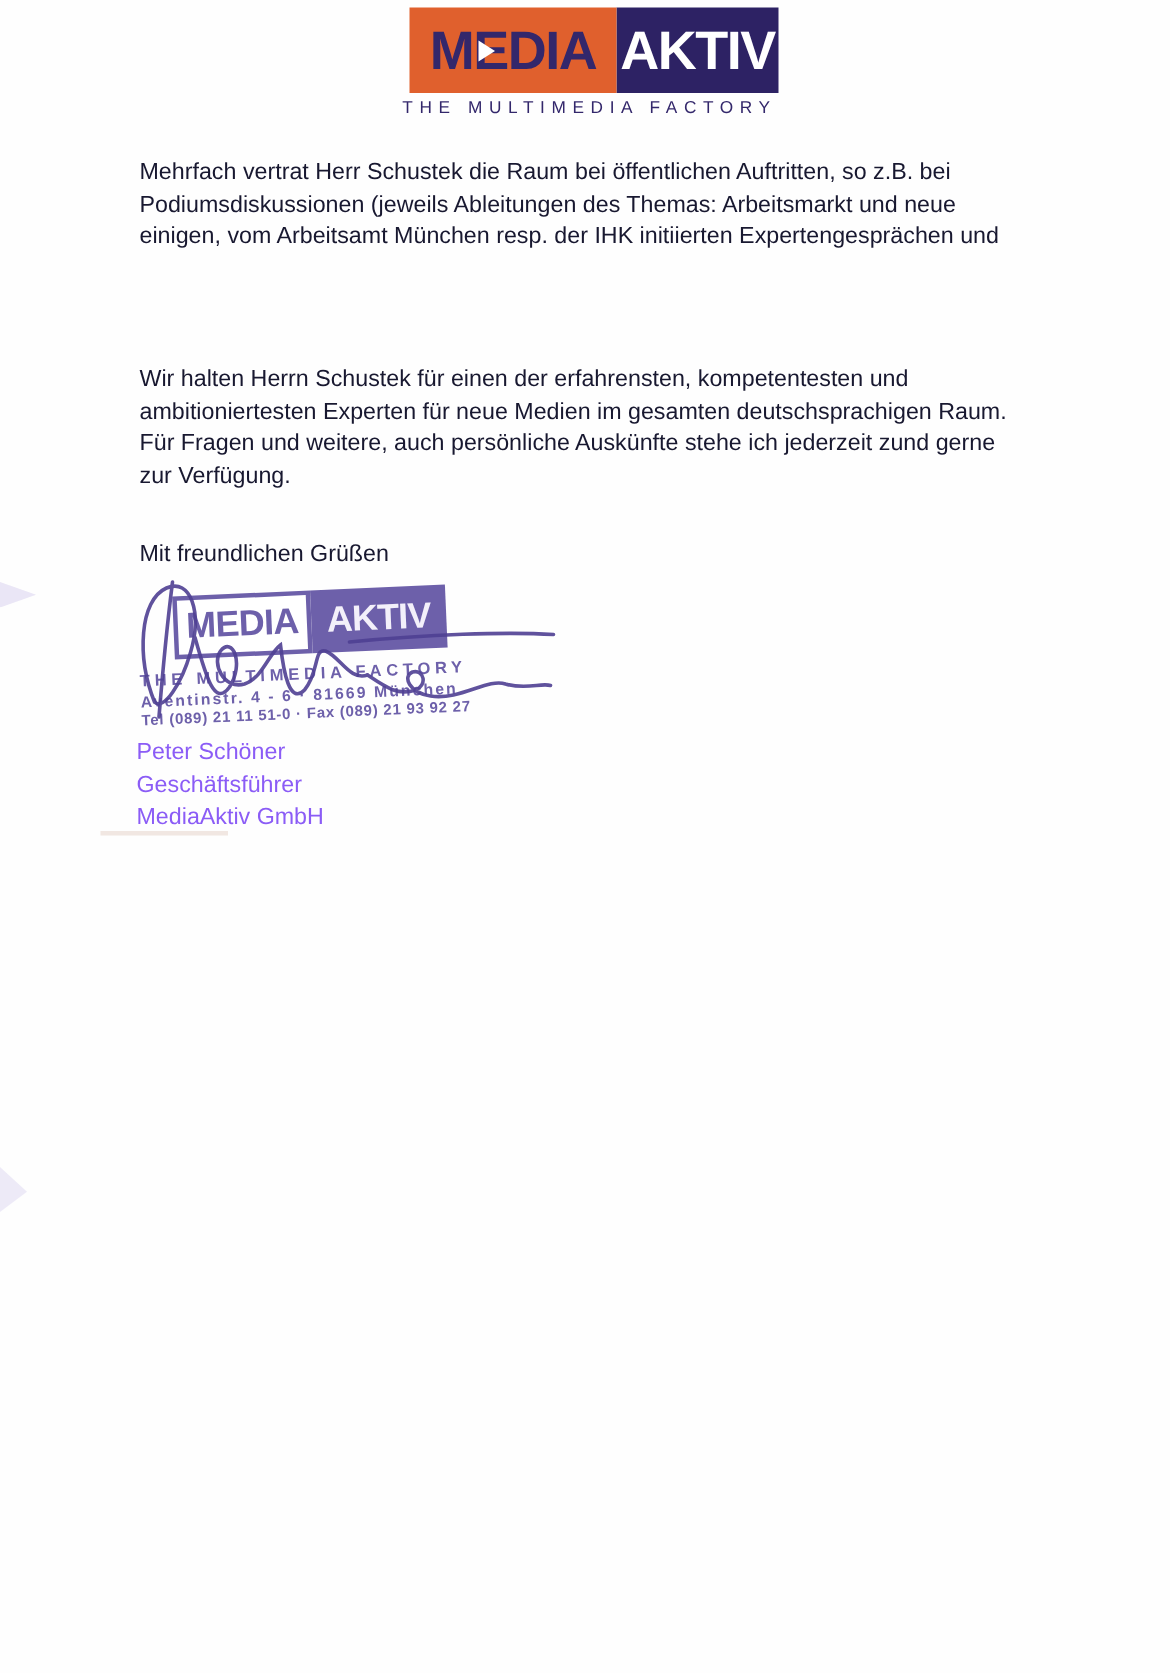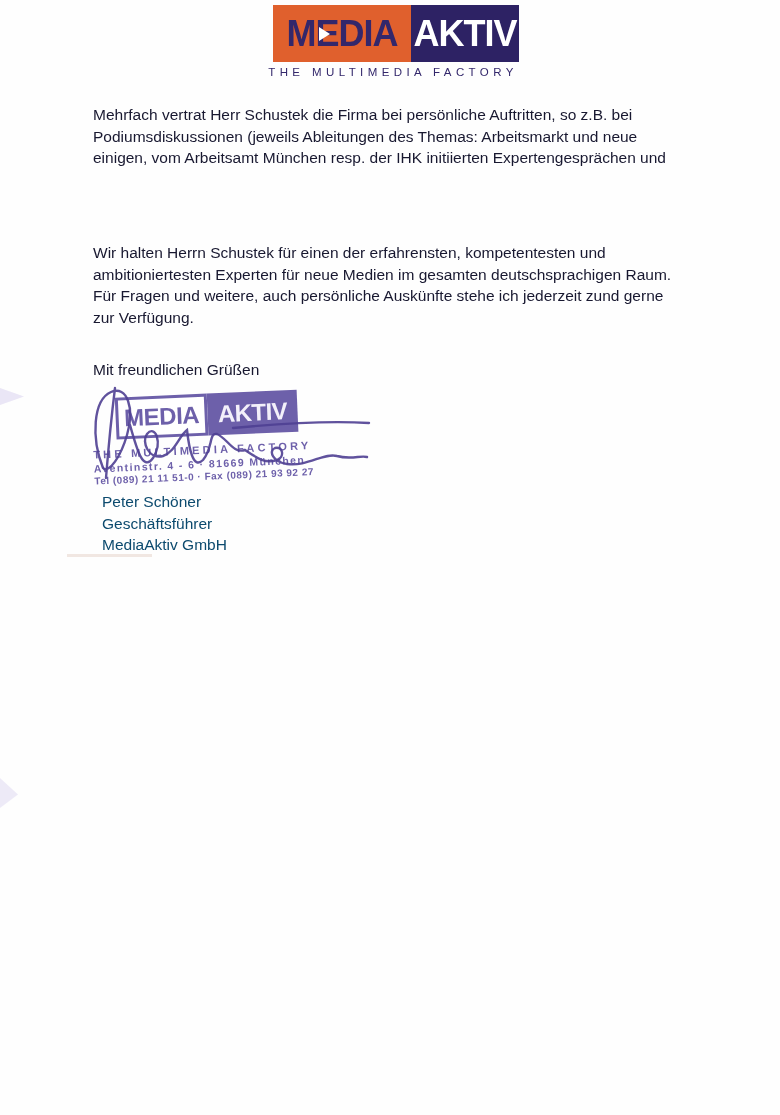--- a/index.html
+++ b/index.html
@@ -38,21 +38,21 @@
   .stamp-aktiv{width:90px;background:#5a4b9f;display:flex;align-items:center;justify-content:center;
     font-weight:bold;font-size:24px;color:#f2effa;letter-spacing:-0.5px;}
   .stamp-line{position:absolute;color:#5a4b9f;font-weight:bold;white-space:nowrap;}
   .stamp-tagline{left:6px;top:56px;font-size:11px;letter-spacing:3.2px;}
   .stamp-address{left:6px;top:70px;font-size:10.5px;letter-spacing:1.4px;}
   .stamp-phone{left:6px;top:83px;font-size:10px;letter-spacing:0.5px;}
 
   .signature-svg{position:absolute;left:85px;top:378px;width:300px;height:115px;}
 
   
-  .sigblock{position:absolute;left:102px;top:491px;color:#0c4a6e;font-size:15.5px;line-height:21.5px;}
+  .sigblock{position:absolute;left:91px;top:491px;color:#8b5cf6;font-size:15.5px;line-height:21.5px;}
   .sigblock div{white-space:nowrap;}
 
   
   .artifact{position:absolute;background:#d9d2ef;}
   .artifact-1{left:0;top:388px;width:24px;height:17px;opacity:0.55;
     clip-path:polygon(0 0,100% 50%,0 100%);}
   .artifact-2{left:0;top:778px;width:18px;height:30px;opacity:0.45;
     clip-path:polygon(0 0,100% 55%,0 100%);}
   .artifact-3{left:67px;top:554px;width:85px;height:3px;background:#e3cfc5;opacity:0.5;}
 </style>
@@ -66,21 +66,21 @@
       <span class="lg-txt">MEDIA</span>
       <span class="play-tri"></span>
     </div>
     <div class="logo-aktiv">
       <span class="lg-txt">AKTIV</span>
     </div>
   </div>
   <div class="tagline">THE MULTIMEDIA FACTORY</div>
 
   <div class="para p1">
-      <div>Mehrfach vertrat Herr Schustek die Firma bei persönliche Auftritten, so z.B. bei</div>
+      <div>Mehrfach vertrat Herr Schustek die Raum bei öffentlichen Auftritten, so z.B. bei</div>
       <div>Podiumsdiskussionen (jeweils Ableitungen des Themas: Arbeitsmarkt und neue</div>
       <div>einigen, vom Arbeitsamt München resp. der IHK initiierten Expertengesprächen und</div>
     </div>
   <div class="para closing">Mit freundlichen Grüßen</div>
   <div class="para p2">
       <div>Wir halten Herrn Schustek für einen der erfahrensten, kompetentesten und</div>
       <div>ambitioniertesten Experten für neue Medien im gesamten deutschsprachigen Raum.</div>
       <div>Für Fragen und weitere, auch persönliche Auskünfte stehe ich jederzeit zund gerne</div>
       <div>zur Verfügung.</div>
     </div>

